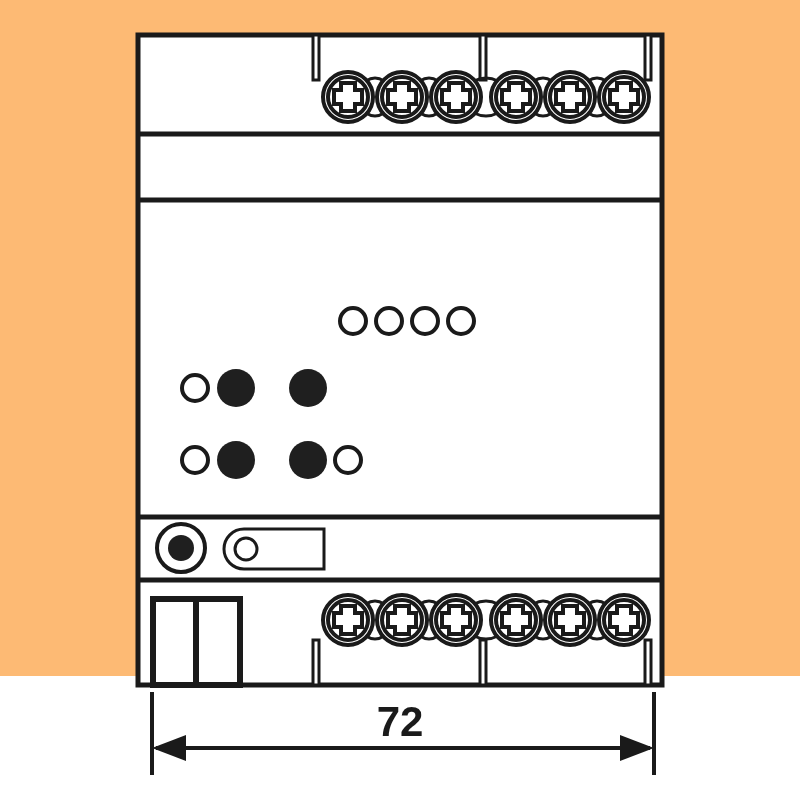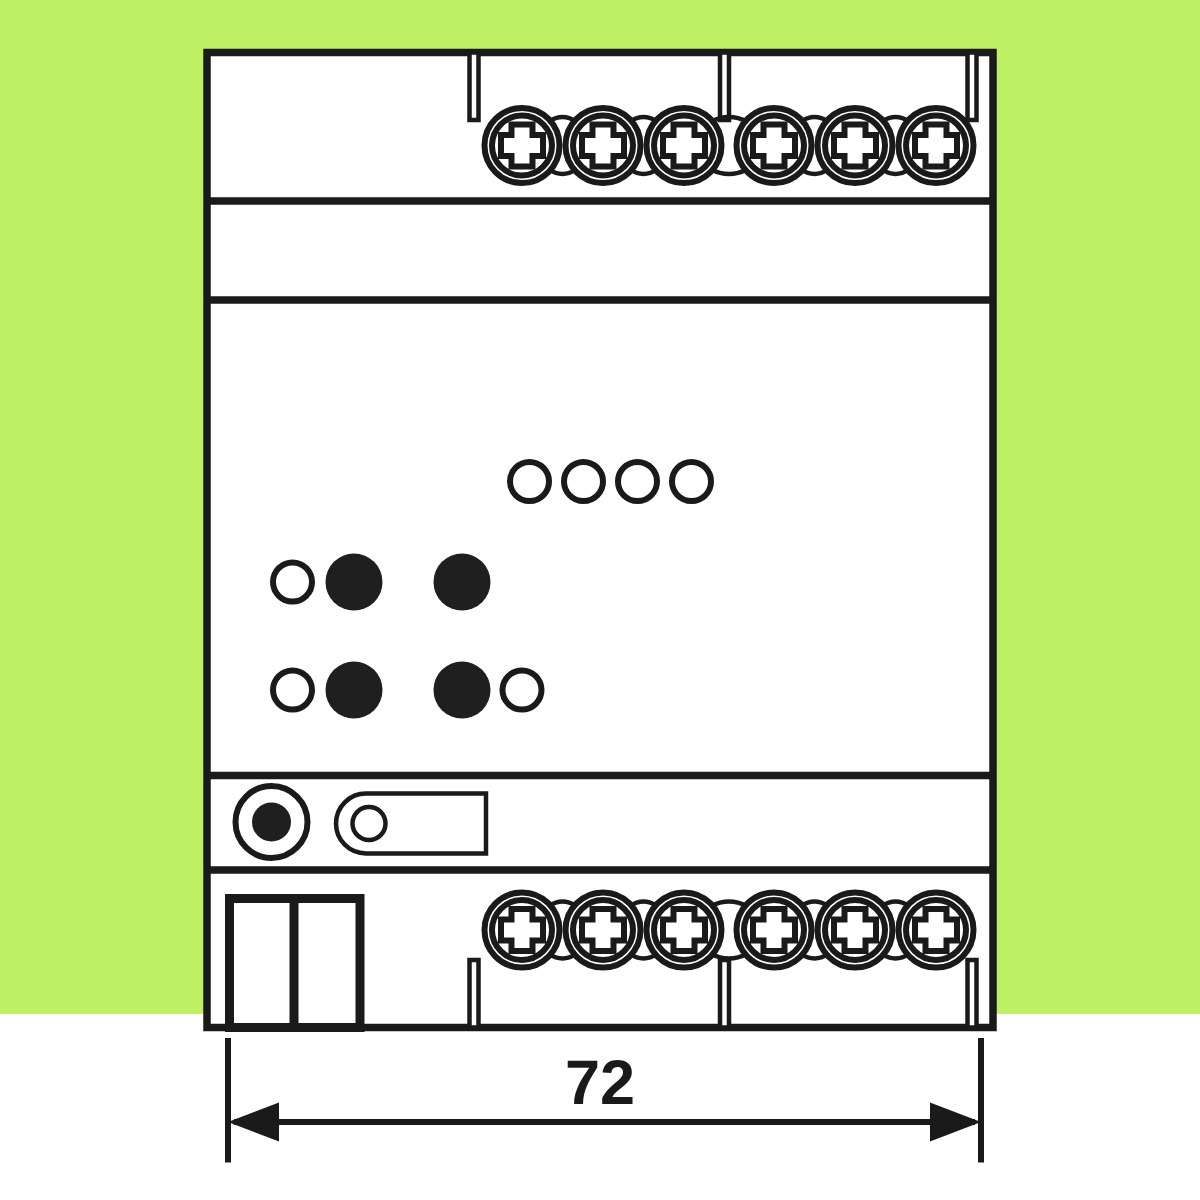--- a/index.html
+++ b/index.html
@@ -10,21 +10,21 @@
   body {
     width: 800px;
     height: 800px;
     font-family: "Liberation Sans", sans-serif;
     overflow: hidden;
   }
   #stage {
     position: relative;
     width: 800px;
     height: 676px;
-    background: #bef264;
+    background: #fdba74;
   }
   svg.drawing {
     display: block;
     width: 800px;
     height: 800px;
   }
   .dim-label {
     font-family: "Liberation Sans", sans-serif;
     font-weight: bold;
     font-size: 42px;

